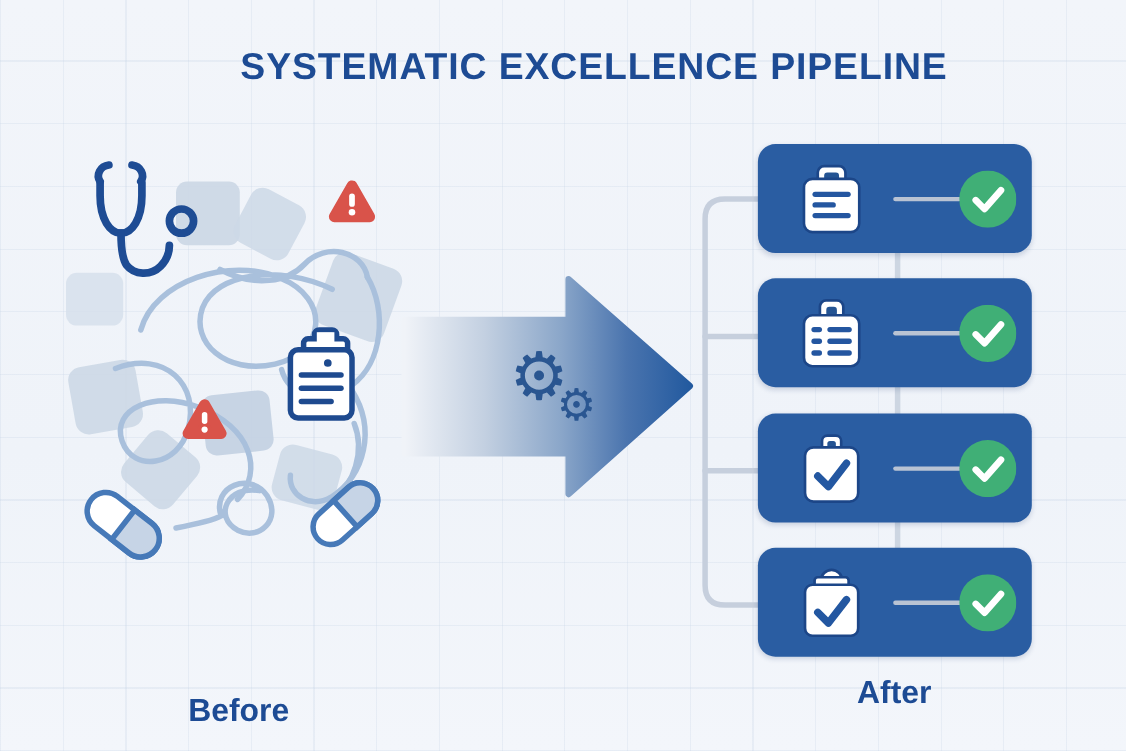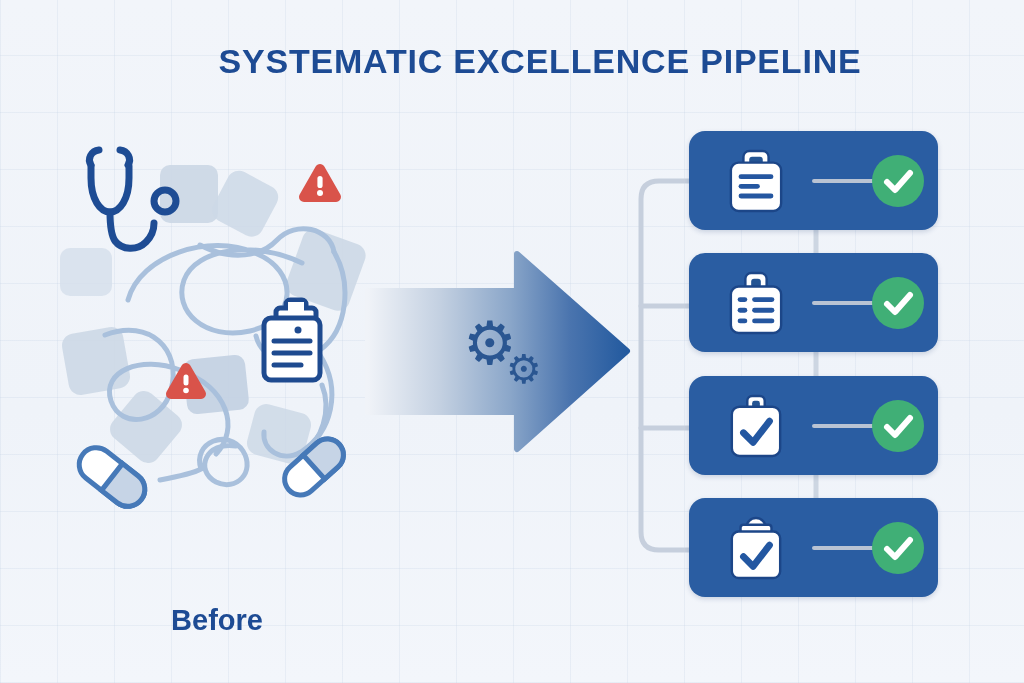--- a/index.html
+++ b/index.html
@@ -14,21 +14,21 @@
       repeating-linear-gradient(0deg, rgba(187,203,224,.22) 0 1px, transparent 1px 57px),
       repeating-linear-gradient(90deg, rgba(187,203,224,.22) 0 1px, transparent 1px 57px);
   }
   .title{
     position:absolute;top:42px;left:0;width:1024px;text-align:center;
     font-size:34px;font-weight:700;letter-spacing:.8px;color:#1d4b94;margin-left:28px;
   }
   .section-label{
     position:absolute;font-size:29px;font-weight:700;color:#1d4b94;text-align:center;width:160px;
   }
-  .label-before{left:137px;top:604px;text-align:center;}
+  .label-before{left:137px;top:630px;text-align:center;}
   .label-after{left:733px;top:614px;}
   .layer{position:absolute;}
   .card{
     position:absolute;left:689px;width:249px;height:99px;border-radius:16px;
     background:#2a5da2;box-shadow:0 2px 5px rgba(27,58,110,.18);
     display:flex;align-items:center;
   }
   .card-1{top:131px;} .card-2{top:253px;} .card-3{top:376px;} .card-4{top:498px;}
   .card .step-icon{margin-left:38px;width:58px;height:66px;flex:0 0 auto;}
   .card .link-line{
@@ -197,13 +197,14 @@
       <path d="M17,42 L27,52 L44,30" fill="none" stroke="#2357a1" stroke-width="7" stroke-linecap="round" stroke-linejoin="round"></path>
     </svg>
     <div class="link-line"></div>
     <svg class="check" viewBox="0 0 52 52">
       <circle cx="26" cy="26" r="26" fill="#40af76"></circle>
       <path d="M15,27 L23,35 L38,18" fill="none" stroke="#ffffff" stroke-width="6" stroke-linecap="round" stroke-linejoin="round"></path>
     </svg>
   </div>
 
   <div class="section-label label-before">Before</div>
+  <div class="section-label label-after">After</div>
 </div>
 
 </body></html>

